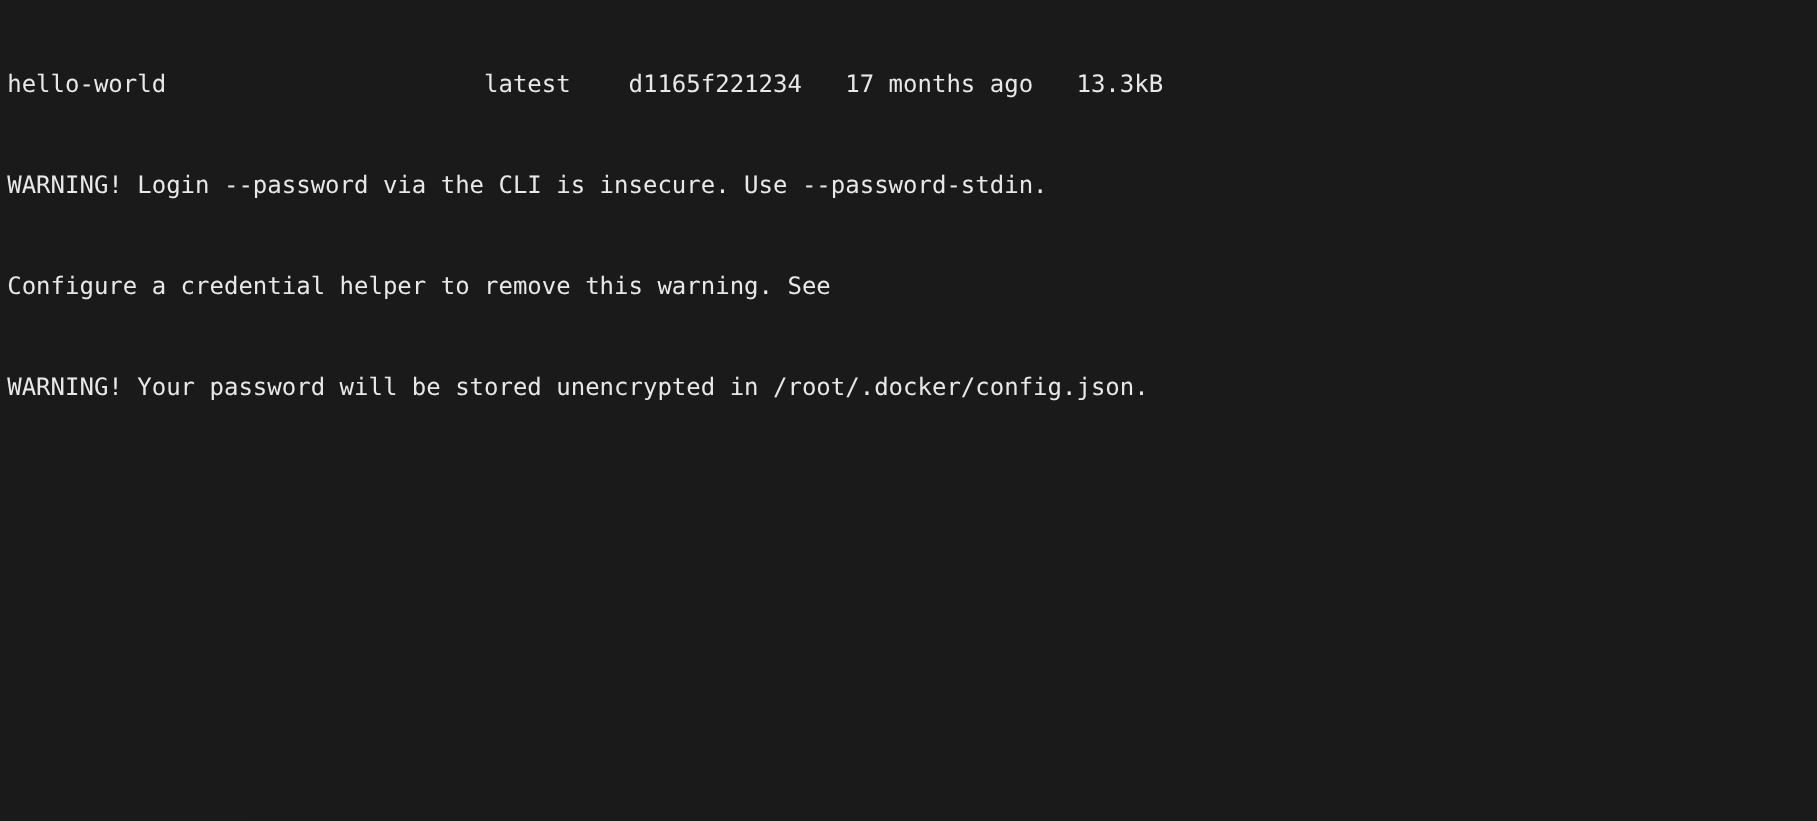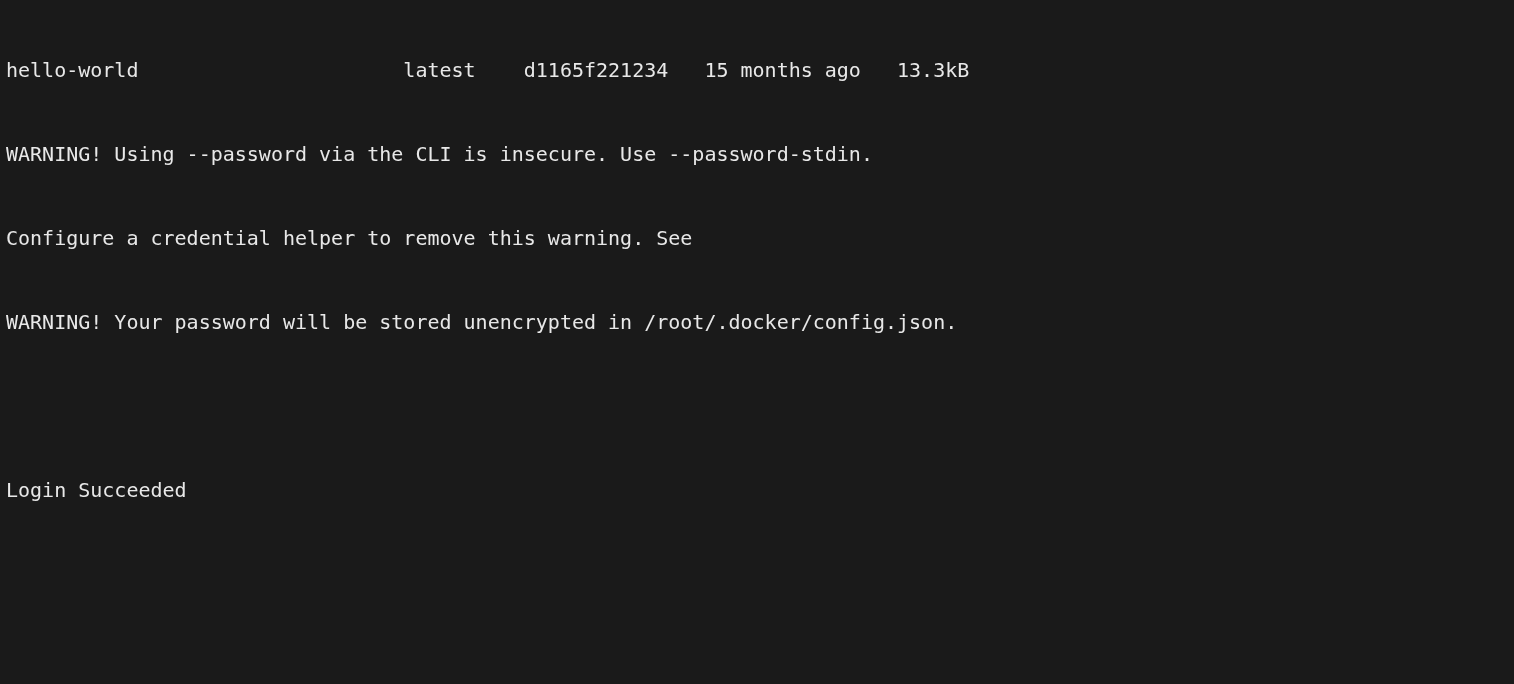--- a/index.html
+++ b/index.html
@@ -29,26 +29,25 @@
           #888 0 26px, #3a3a3a 26px 40px, #888 40px 58px, #3a3a3a 58px 70px,
           #888 70px 94px, #3a3a3a 94px 104px, #888 104px 126px, #3a3a3a 126px 140px),
         #666;
       filter: blur(1px);
     }
   </style>
 </head>
 <body>
 
 <div class="terminal">
-  <span class="line">hello-world                      latest    d1165f221234   15 months ago   13.3kB</span>
-  <span class="line">WARNING! Using --password via the CLI is insecure. Use --password-stdin.</span>
+  <span class="line">hello-world                      latest    d1165f221234   17 months ago   13.3kB</span>
+  <span class="line">WARNING! Login --password via the CLI is insecure. Use --password-stdin.</span>
   <span class="line">Configure a credential helper to remove this warning. See</span>
   <span class="line">WARNING! Your password will be stored unencrypted in /root/.docker/config.json.</span>
   <span class="line"> </span>
-  <span class="line">Login Succeeded</span>
   
   
   
   
   
   
   
 </div>
 
 </body></html>

